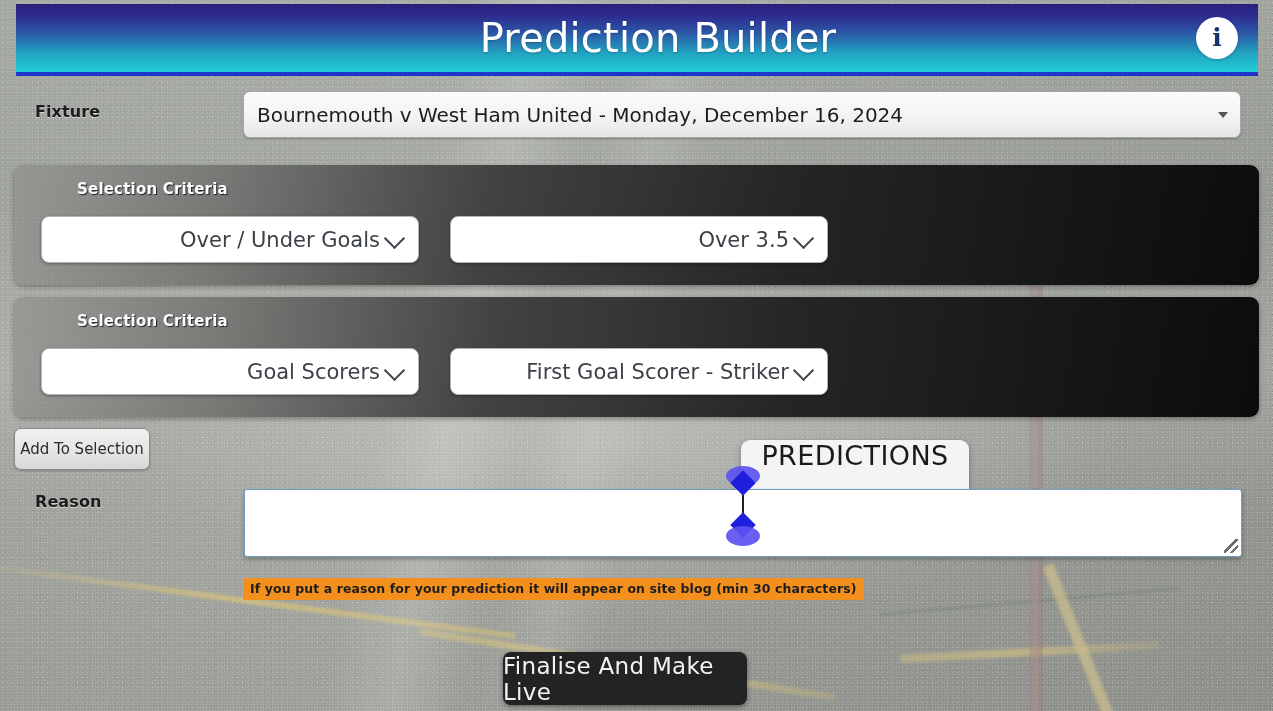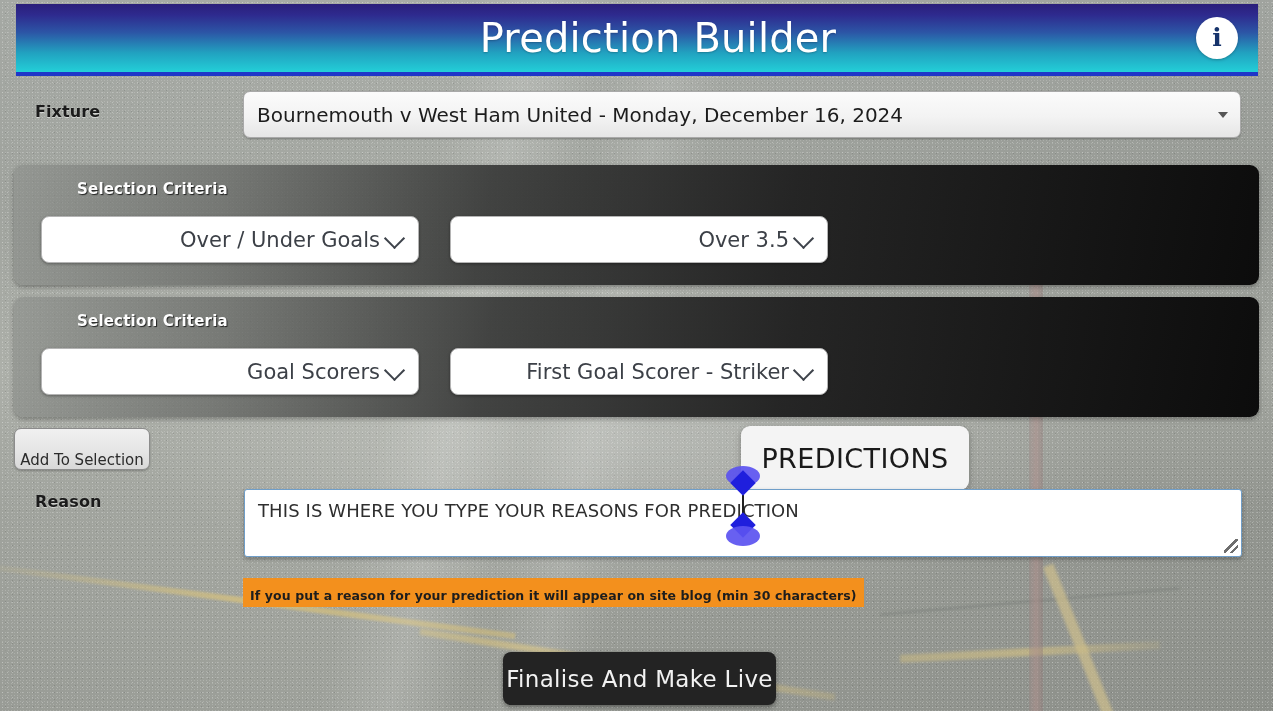--- a/index.html
+++ b/index.html
@@ -245,37 +245,37 @@
   .sel-c { left: 847px; width: 384px; }
 
   
   #add-to-selection {
     position: absolute;
     left: 14px; top: 428px;
     width: 136px; height: 42px;
     background: linear-gradient(to bottom, #f0f0f0 0%, #e4e4e4 60%, #d8d8d8 100%);
     border: 1px solid #8c8c8c;
     border-radius: 7px;
-    display: flex; align-items: flex-end; justify-content: center;
+    display: flex; align-items: center; justify-content: center;
     cursor: pointer;
     box-shadow: 0 1px 2px rgba(0,0,0,.25);
   }
   #add-to-selection span {
     font-size: 15px;
     color: #2b2b2b;
   }
 
   
   #predictions-box {
     position: absolute;
-    left: 741px; top: 426px;
+    left: 741px; top: 440px;
     width: 228px; height: 64px;
     background: #f4f4f4;
     border-radius: 9px;
-    display: flex; align-items: center; justify-content: center;
+    display: flex; justify-content: center;
     box-shadow: 0 2px 6px rgba(0,0,0,.28);
     cursor: pointer;
   }
   #predictions-box span {
     font-size: 27px;
     color: #1a1a1a;
     letter-spacing: .4px;
   }
 
   
@@ -340,33 +340,33 @@
   #handle-top .dia { top: 8px; }
   #handle-bottom { left: 726px; top: 514px; }
   #handle-bottom .ell { top: 12px; }
   #handle-bottom .dia { top: 2px; }
 
   
   #reason-hint {
     position: absolute;
     left: 243px; top: 578px;
     background: #f3901d;
-    padding: 10px 7px 4px 7px;
+    padding: 3px 7px 4px 7px;
     font-size: 12.5px;
     font-weight: 700;
     color: #1d1d1d;
     letter-spacing: .1px;
     white-space: nowrap;
   }
 
   
   #finalise-button {
     position: absolute;
     left: 503px; top: 652px;
-    width: 273px; height: 53px;
+    width: 244px; height: 53px;
     background: #232323;
     border-radius: 8px;
     display: flex; align-items: center; justify-content: center;
     cursor: pointer;
     box-shadow: 0 2px 5px rgba(0,0,0,.40);
   }
   #finalise-button span {
     color: #f2f2f2;
     font-size: 23px;
     letter-spacing: .3px;
@@ -429,21 +429,20 @@
   <div id="add-to-selection">
     <span>Add To Selection</span>
   </div>
 
   <div id="predictions-box">
     <span>PREDICTIONS</span>
   </div>
 
   <div id="reason-label" class="field-label">Reason</div>
   <div id="reason-textarea">
-    <div id="reason-text">THIS IS WHERE YOU TYPE YOUR REASONS FOR PREDICTION</div>
     <div id="resize-grip"></div>
   </div>
   <div id="text-caret"></div>
 
   <div class="handle" id="handle-top">
     <div class="ell"></div>
     <div class="dia"></div>
   </div>
   <div class="handle" id="handle-bottom">
     <div class="dia"></div>

